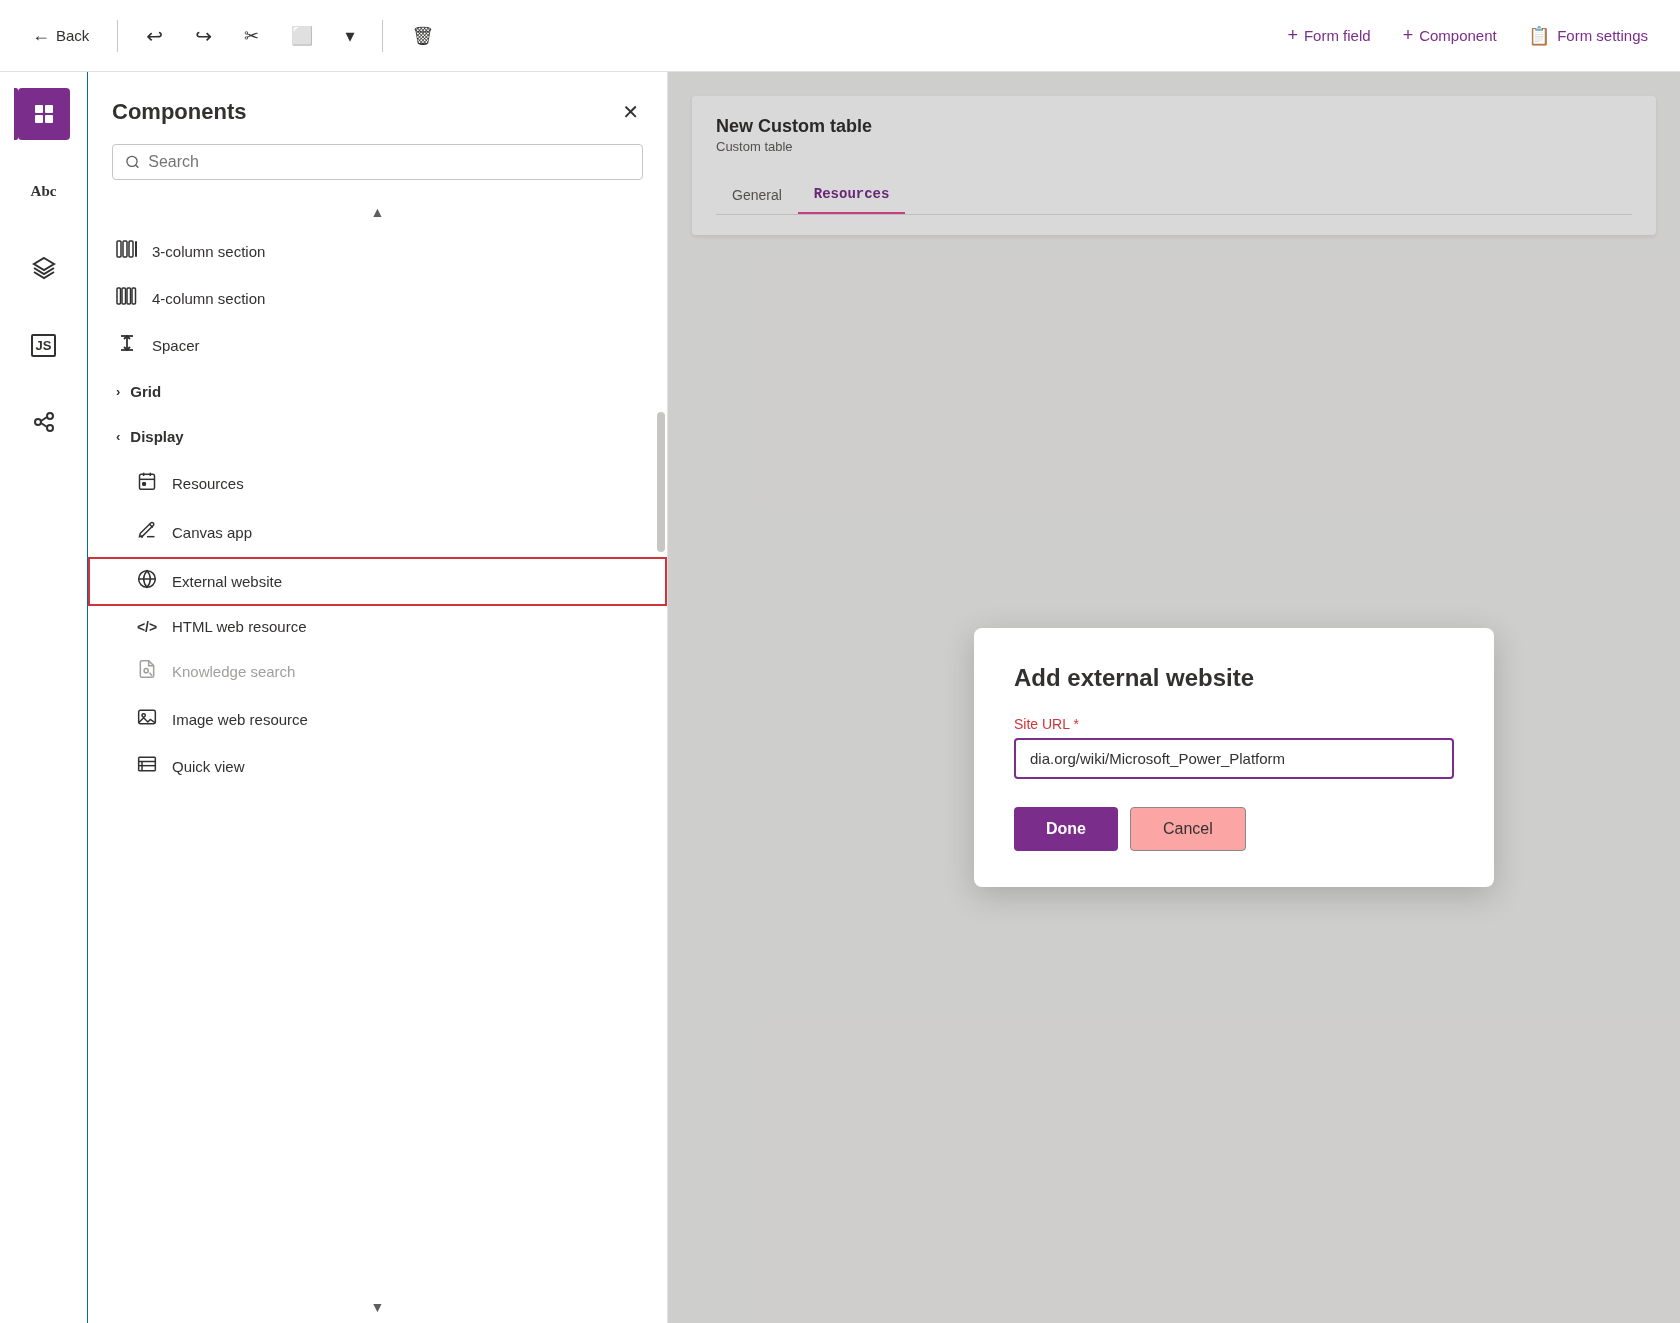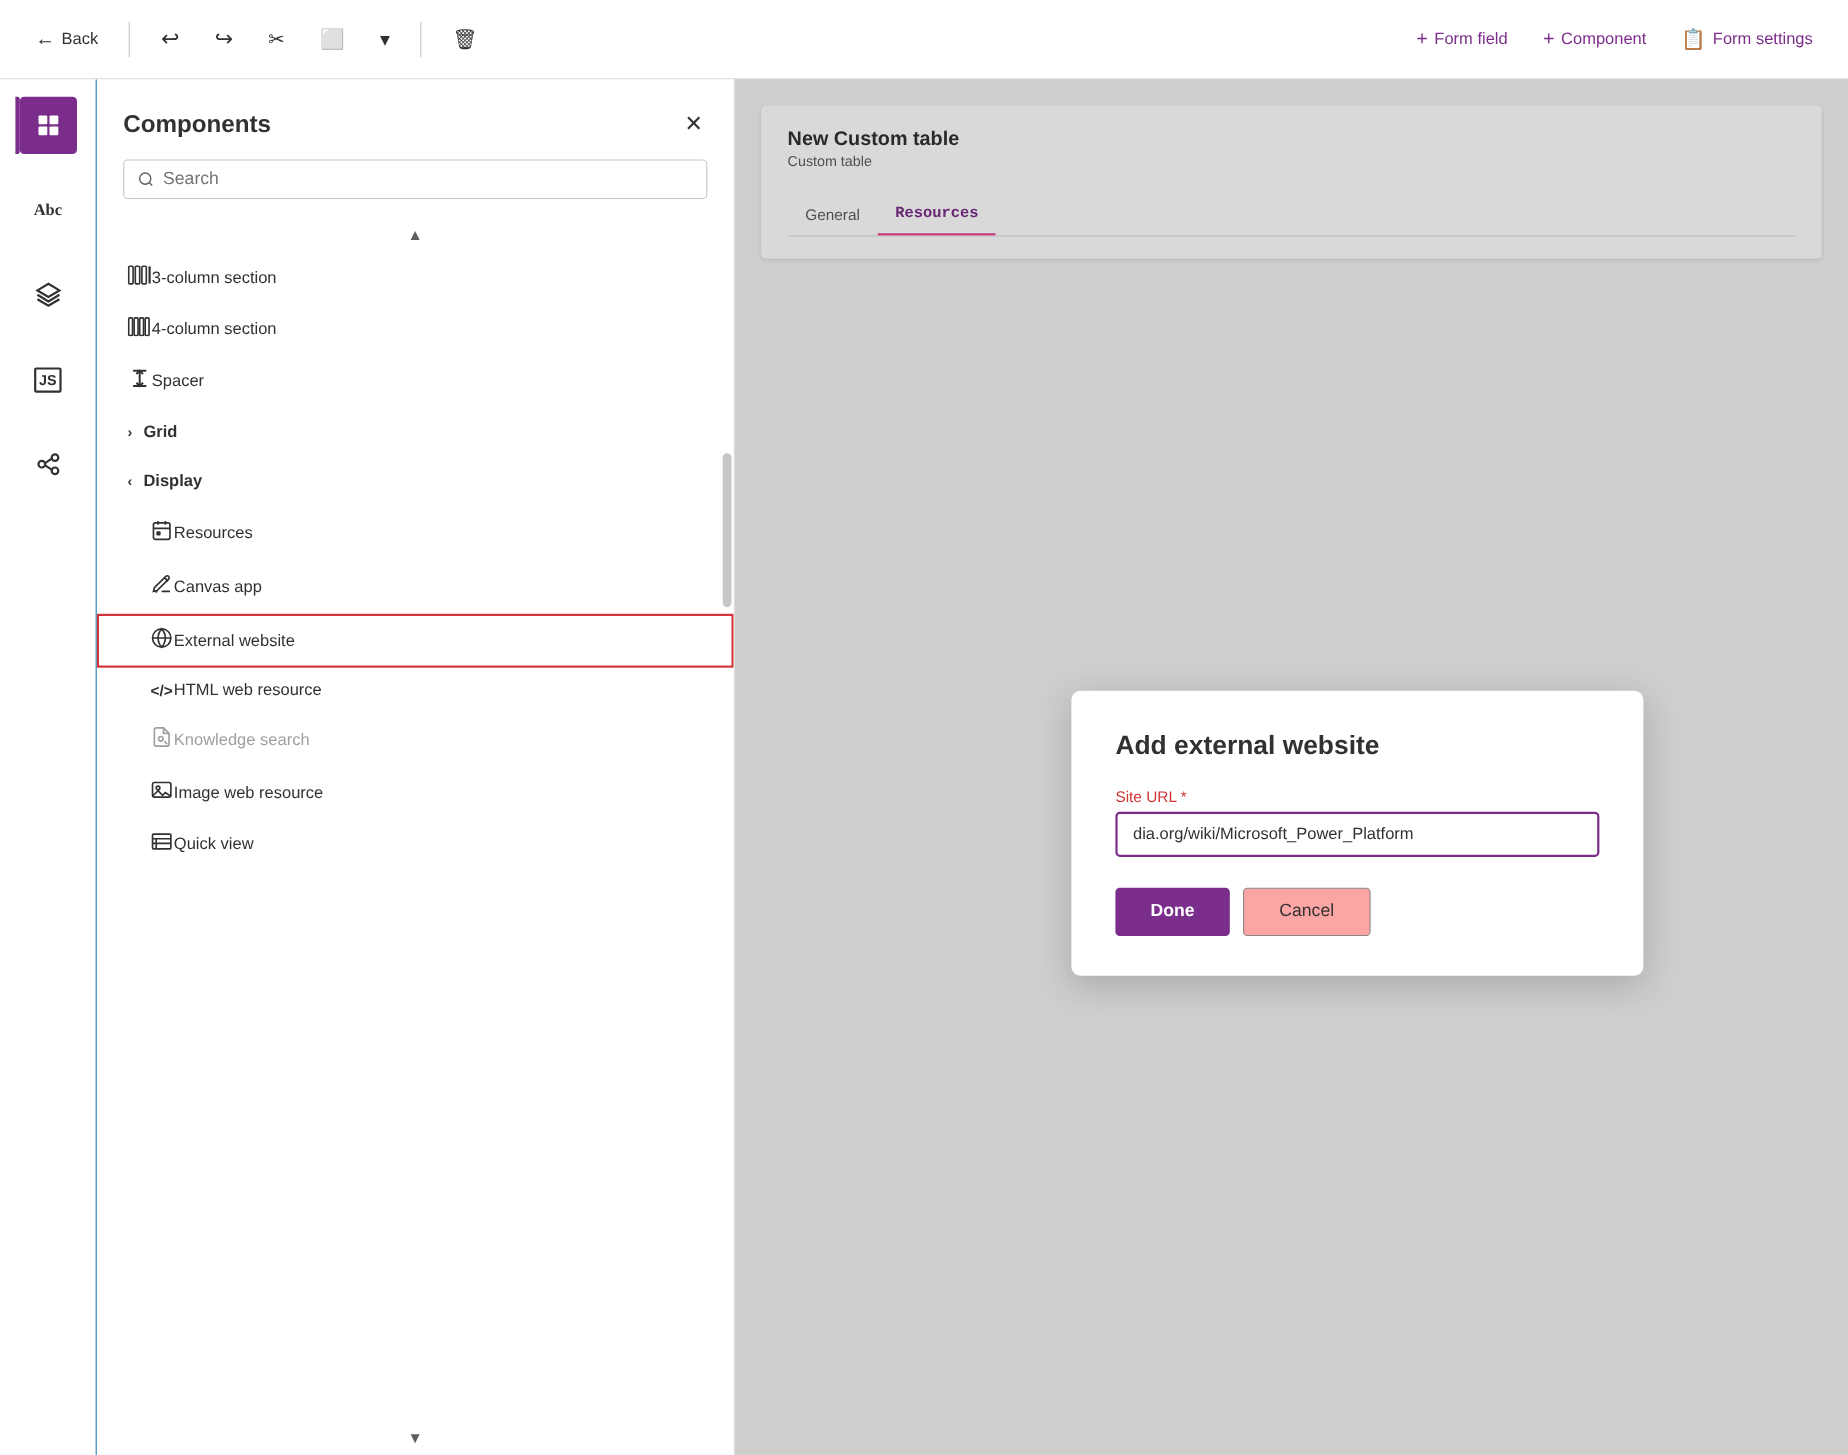--- a/index.html
+++ b/index.html
@@ -135,20 +135,21 @@
 
     
     .component-list {
       flex: 1;
       overflow-y: auto;
       padding: 0 0 16px;
     }
     .component-item {
       display: flex;
       align-items: center;
+      gap: 14px;
       padding: 12px 28px;
       cursor: pointer;
       font-size: 15px;
       color: #323130;
     }
     .component-item.selected {
       background: #fff;
       outline: 2px solid #d13438;
       outline-offset: -2px;
     }

